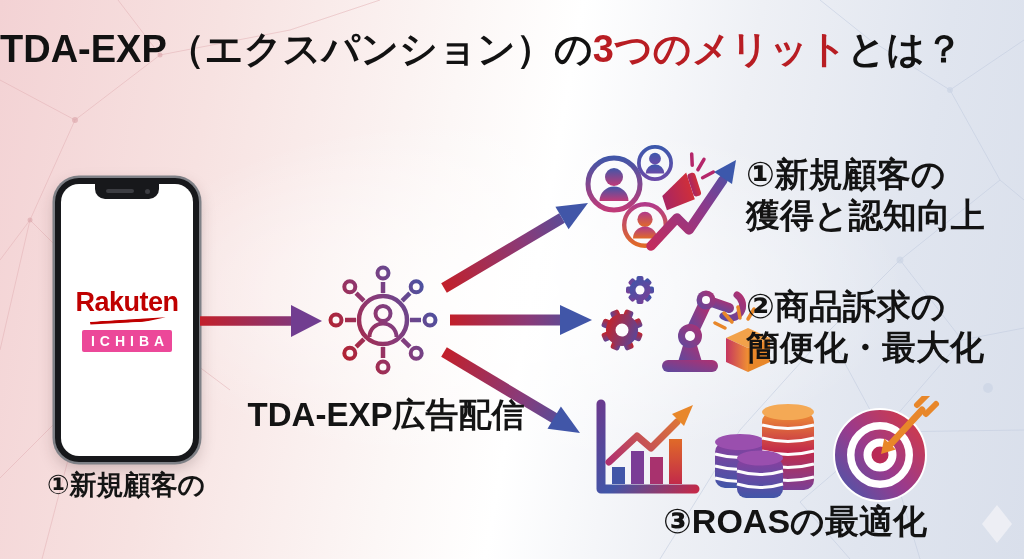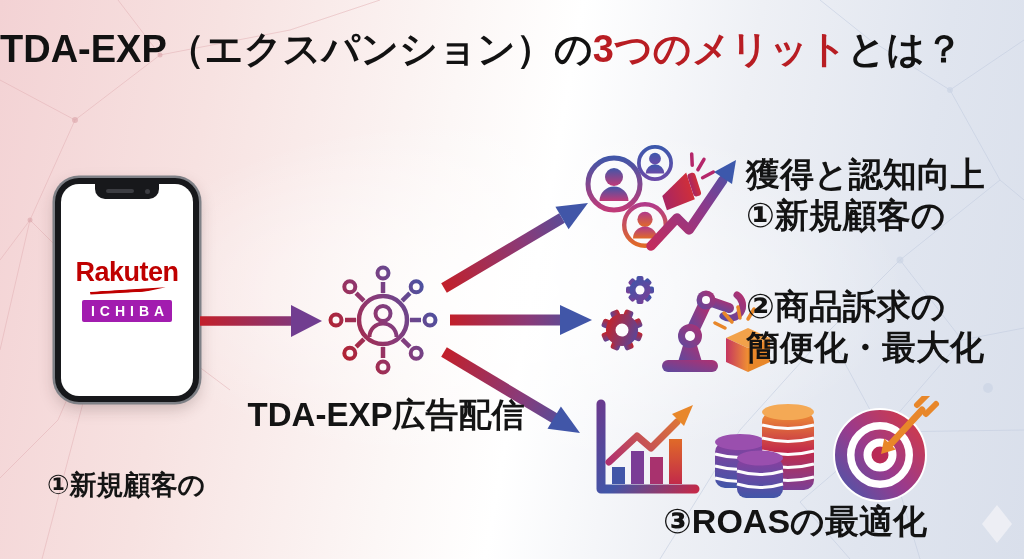--- a/index.html
+++ b/index.html
@@ -11,32 +11,32 @@
   }
   .bg-glow{position:absolute;inset:0;background:radial-gradient(ellipse 55% 45% at 50% 52%,rgba(255,255,255,.85),rgba(255,255,255,0) 70%);pointer-events:none;}
   .mesh{position:absolute;inset:0;}
 
   
   .title{position:absolute;top:24px;left:0;width:100%;text-align:left;
     font-size:38px;font-weight:900;color:#121212;letter-spacing:0;white-space:nowrap;}
   .title .hl{color:#b81d23;}
 
   
-  .phone{position:absolute;left:55px;top:178px;width:144px;height:224px;
+  .phone{position:absolute;left:55px;top:178px;width:144px;height:284px;
     background:#17181b;border-radius:24px;box-shadow:0 0 0 2.5px #7e8086,0 6px 16px rgba(60,30,30,.25);}
   .screen{position:absolute;inset:6px;background:#fff;border-radius:18px;
     display:flex;flex-direction:column;align-items:center;justify-content:center;}
   .notch{position:absolute;top:6px;left:50%;transform:translateX(-50%);width:64px;height:15px;
     background:#17181b;border-radius:0 0 10px 10px;}
   .notch .speaker{position:absolute;top:5px;left:11px;width:28px;height:4px;background:#3c3d42;border-radius:2px;}
   .notch .cam{position:absolute;top:4.5px;right:9px;width:5px;height:5px;background:#3c3d42;border-radius:50%;}
   .rk-word{font-size:27px;font-weight:800;color:#bf0000;letter-spacing:-.5px;line-height:1;}
   .rk-swoosh{width:76px;height:4px;background:#bf0000;border-radius:0 2px 2px 0;
     clip-path:polygon(0 0,100% 20%,72% 100%,0 70%);transform:rotate(-4deg);margin:3px 0 7px 2px;}
-  .rk-badge{background:#a21caf;color:#fff;font-size:14px;font-weight:700;letter-spacing:5px;
+  .rk-badge{background:#ec4899;color:#fff;font-size:14px;font-weight:700;letter-spacing:5px;
     padding:4px 3px 4px 9px;border-radius:2px;line-height:1;}
   .phone-caption{position:absolute;left:6px;top:470px;width:240px;text-align:center;color:#141414;}
   .phone-caption .l1{font-size:27px;font-weight:900;line-height:1.15;}
   .phone-caption .l2{font-size:23px;font-weight:800;line-height:1.2;}
 
   
   .hub-label{position:absolute;left:246px;top:393px;width:280px;text-align:center;
     font-size:33px;font-weight:800;color:#141414;white-space:nowrap;}
   .abs{position:absolute;}
 
@@ -380,22 +380,22 @@
       <line x1="303" y1="51" x2="337" y2="14" stroke="#e8872a" stroke-width="7" stroke-linecap="round"></line>
       <polygon points="296,58 310.8,53.4 299.2,42.6" fill="#e8872a"></polygon>
       <g stroke="#e8872a" stroke-width="6" stroke-linecap="round">
         <line x1="332" y1="9" x2="342" y2="-1"></line>
         <line x1="341" y1="18" x2="351" y2="8"></line>
       </g>
     </g>
   </svg>
 
   <div class="benefit-text bt1">
+    <div>①新規顧客の</div>
     <div>獲得と認知向上</div>
-    <div>①新規顧客の</div>
   </div>
   <div class="benefit-text bt2">
     <div>②商品訴求の</div>
     <div>簡便化・最大化</div>
   </div>
   <div class="benefit-text bt3">
     <div>③ROASの最適化</div>
   </div>
 </div>
 

